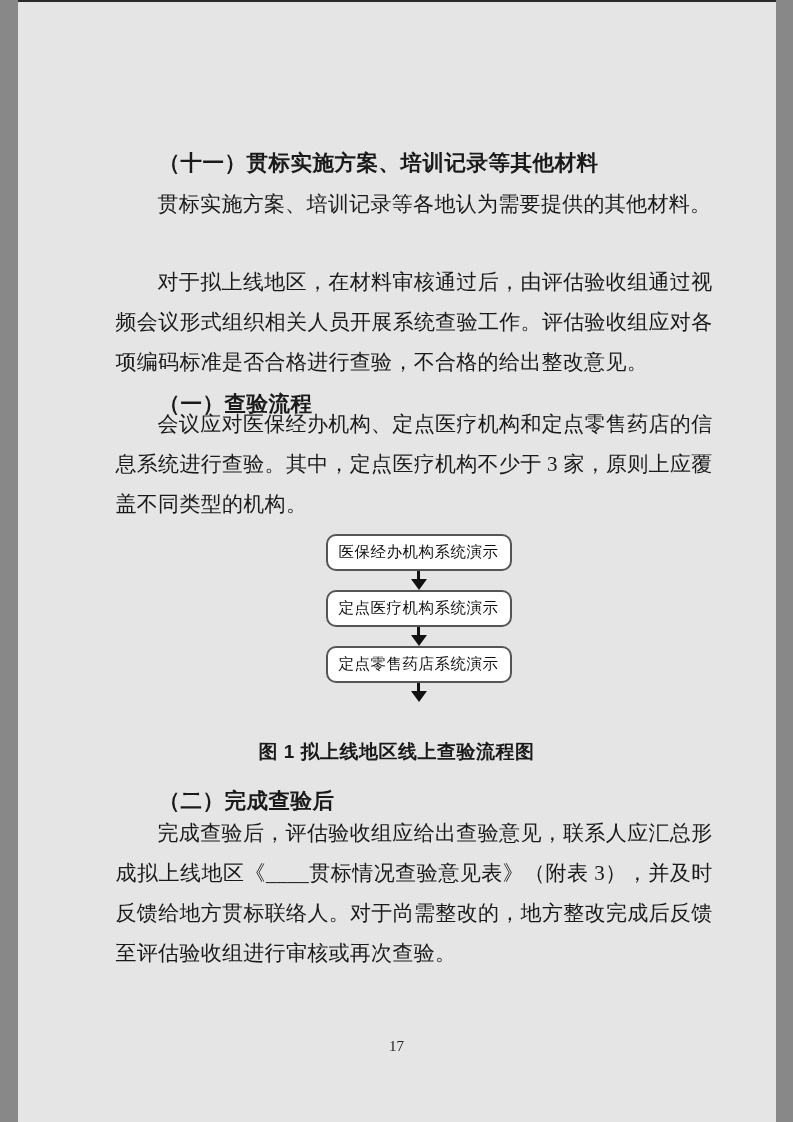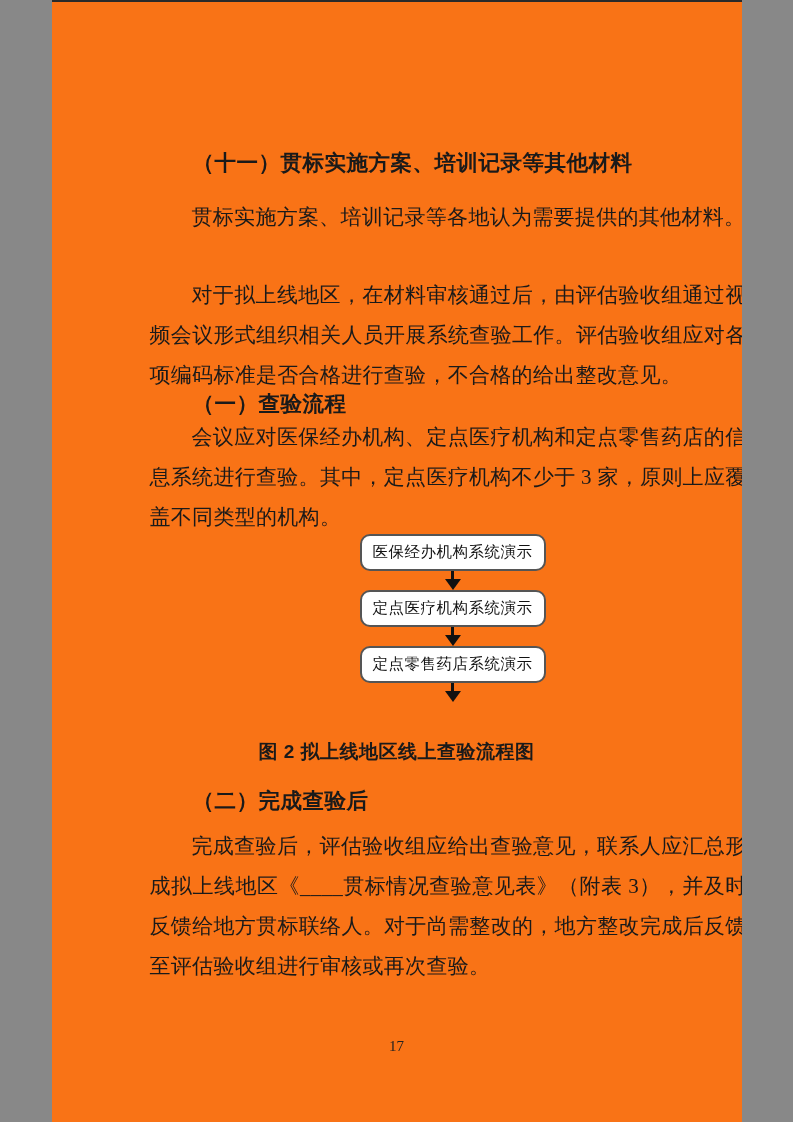--- a/index.html
+++ b/index.html
@@ -2,24 +2,24 @@
 <html><head>
 <meta charset="utf-8">
 <style>
   html, body {
     margin: 0;
     padding: 0;
     background: #888;
   }
   .page {
     position: relative;
-    width: 690px;
+    width: 758px;
     height: 1122px;
     margin: 0 auto;
-    background: #f97316;
+    background: #e5e5e5;
     overflow: hidden;
     font-family: "Liberation Serif", "DejaVu Serif", serif;
     color: #1a1a1a;
   }
   .page-top-edge {
     position: absolute;
     top: 0; left: 0;
     width: 100%; height: 2px;
     background: #2a2a2a;
   }
@@ -42,21 +42,20 @@
     padding-left: 43px;
     letter-spacing: 0.5px;
     white-space: nowrap;
   }
   .body-para {
     font-size: 21px;
     line-height: 40px;
     letter-spacing: 0.3px;
     text-align: justify;
     text-indent: 2em;
-    margin-top: 13px;
   }
 
   
   .flowchart {
     position: absolute;
     left: 308px;
     top: 534px;
     width: 186px;
     display: flex;
     flex-direction: column;
@@ -151,20 +150,20 @@
     </div>
     <div class="fc-box">
       <span>定点零售药店系统演示</span>
     </div>
     <div class="fc-arrow">
       <span class="stem"></span>
       <span class="head"></span>
     </div>
   </div>
 
-  <div class="fc-caption">图 2 拟上线地区线上查验流程图</div>
+  <div class="fc-caption">图 1 拟上线地区线上查验流程图</div>
 
   <div class="abs h-kai" style="top:786px;">（二）完成查验后</div>
 
   <div class="abs body-para" style="top:813px;">完成查验后，评估验收组应给出查验意见，联系人应汇总形成拟上线地区《____贯标情况查验意见表》（附表 3），并及时反馈给地方贯标联络人。对于尚需整改的，地方整改完成后反馈至评估验收组进行审核或再次查验。</div>
 
   <div class="page-number">17</div>
 </div>
 
 </body></html>

